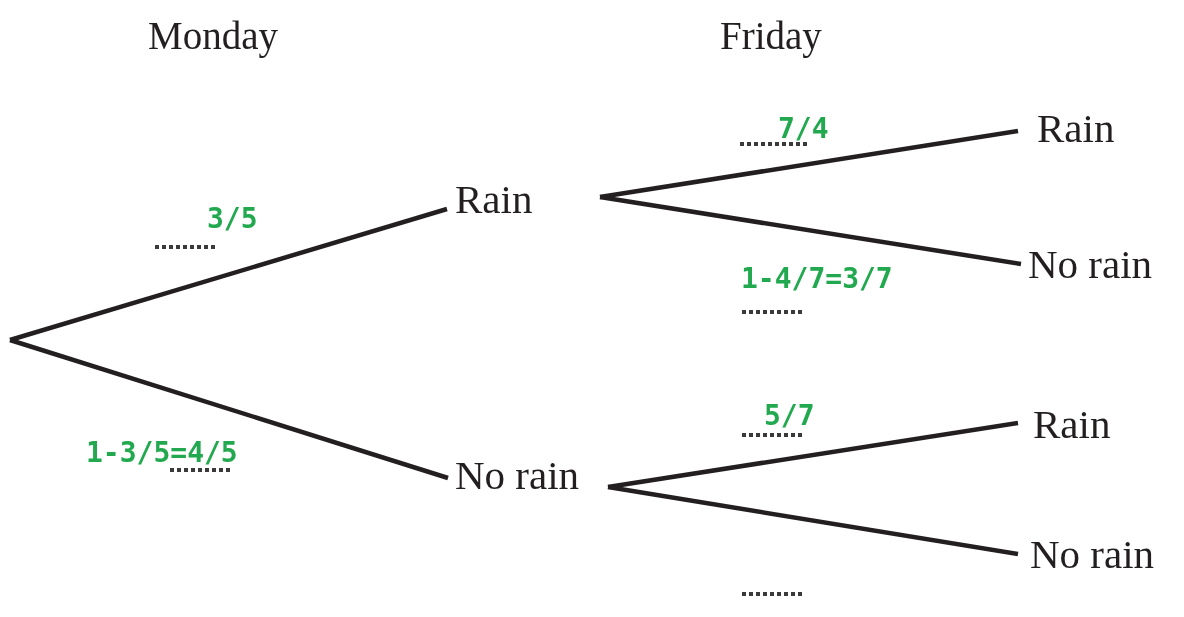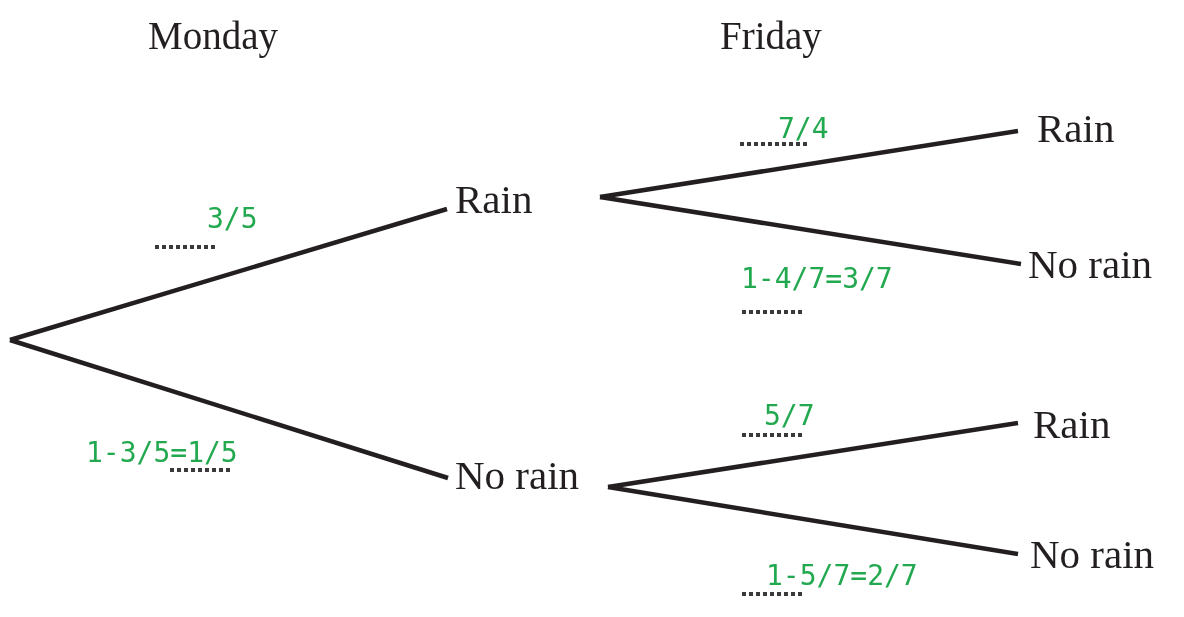--- a/index.html
+++ b/index.html
@@ -27,21 +27,21 @@
   }
   .node{
     position:absolute;
     font-size:41px;line-height:39px;
     color:var(--ink);
     white-space:nowrap;
   }
   .prob{
     position:absolute;
     font-family:"DejaVu Sans Mono", monospace;
-    font-weight:400;
+    font-weight:700;
     font-size:28px;line-height:28px;
     color:var(--probability-green);
     white-space:nowrap;
   }
   .dotline{
     position:absolute;
     height:4px;
     background-image:repeating-linear-gradient(to right,
       var(--dotted-line) 0, var(--dotted-line) 4px,
       transparent 4px, transparent 7px);
@@ -66,25 +66,24 @@
 
   <div class="node" style="left:455px;top:180px;">Rain</div>
   <div class="node" style="left:455px;top:456px;">No rain</div>
 
   <div class="node" style="left:1037px;top:109px;">Rain</div>
   <div class="node" style="left:1028px;top:245px;">No rain</div>
   <div class="node" style="left:1033px;top:405px;">Rain</div>
   <div class="node" style="left:1030px;top:535px;">No rain</div>
 
   <div class="prob" style="left:171px;top:205px;margin-left:36px;">3/5</div>
-  <div class="prob" style="left:86px;top:439px;">1-3/5=1/5</div>
+  <div class="prob" style="left:86px;top:439px;">1-3/5=4/5</div>
   <div class="prob" style="left:778px;top:115px;">7/4</div>
   <div class="prob" style="left:705px;top:265px;margin-left:36px;">1-4/7=3/7</div>
   <div class="prob" style="left:764px;top:402px;">5/7</div>
-  <div class="prob" style="left:766px;top:562px;">1-5/7=2/7</div>
 
   <div class="dotline" style="left:155px;top:245px;width:63px;"></div>
   <div class="dotline" style="left:170px;top:468px;width:62px;"></div>
   <div class="dotline" style="left:740px;top:142px;width:67px;"></div>
   <div class="dotline" style="left:742px;top:310px;width:63px;"></div>
   <div class="dotline" style="left:742px;top:433px;width:61px;"></div>
   <div class="dotline" style="left:742px;top:592px;width:63px;"></div>
 
 </div>
 

